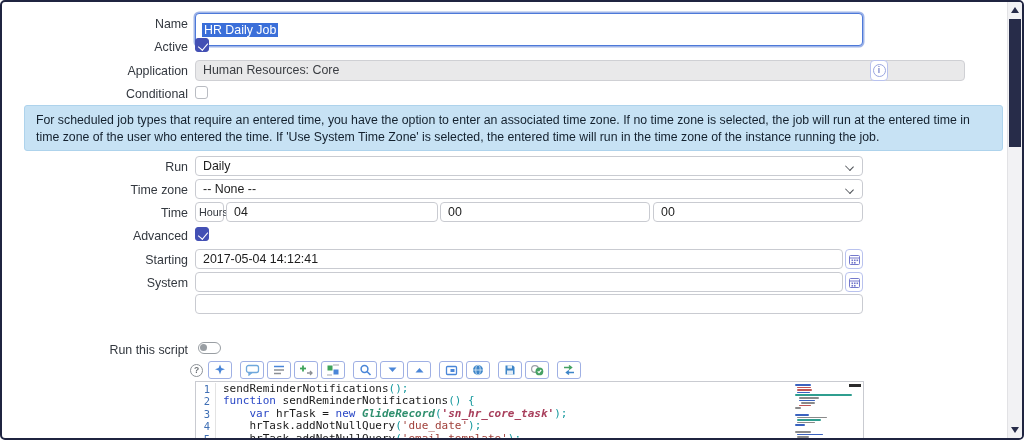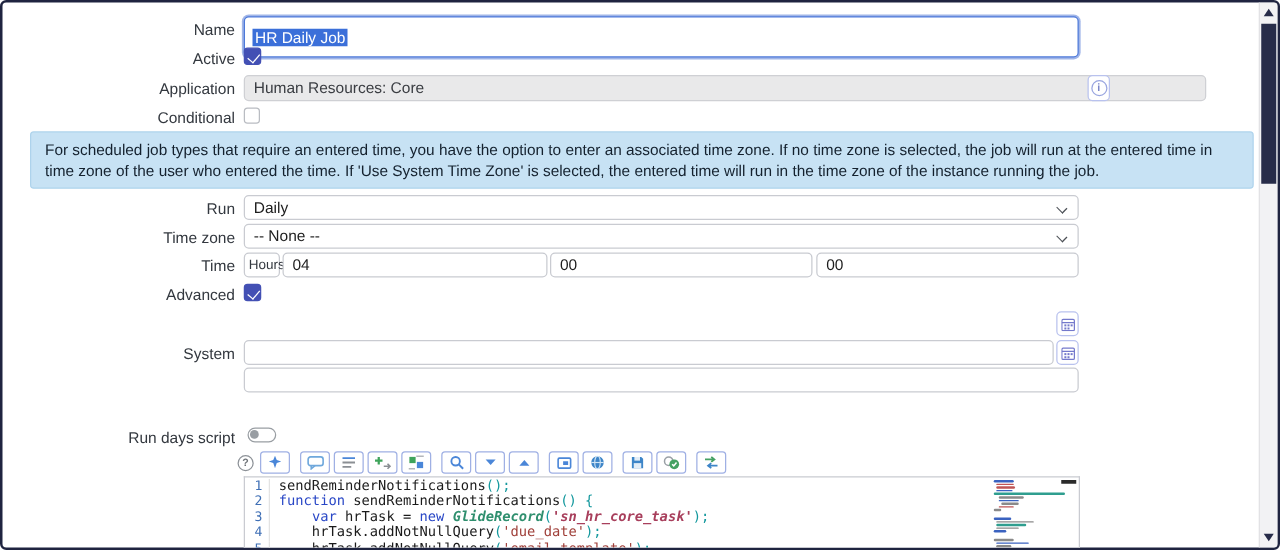--- a/index.html
+++ b/index.html
@@ -162,20 +162,22 @@
 
   <div class="flabel" style="top:204px">Time</div>
   <div class="txt-input" style="top:200px;left:193px;width:29px;padding:0 3px;font-size:10.8px;color:#33383f;text-align:center;background:#fff">Hours</div>
   <input class="txt-input" style="top: 200px; left: 224px; width: 212px;" value="04">
   <input class="txt-input" style="top: 200px; left: 438px; width: 210px;" value="00">
   <input class="txt-input" style="top: 200px; left: 651px; width: 210px;" value="00">
 
   <div class="flabel" style="top:227px">Advanced</div>
   <div class="checkbox checked" style="top:225px"></div>
 
+  <div class="flabel" style="top:251px">Starting</div>
+  <input class="txt-input" style="top: 247px; width: 648px;" value="2017-05-04 14:12:41">
   <div class="mini-btn" style="left:843px;top:247px;width:18px;height:20px">
     <svg width="11" height="11" viewBox="0 0 11 11">
       <rect x="0.5" y="1.5" width="10" height="9" rx="1" fill="none" stroke="#7479cc" stroke-width="1"></rect>
       <line x1="0.5" y1="4" x2="10.5" y2="4" stroke="#7479cc" stroke-width="1"></line>
       <rect x="2.5" y="5.5" width="1.6" height="1.6" fill="#7479cc"></rect>
       <rect x="5" y="5.5" width="1.6" height="1.6" fill="#7479cc"></rect>
       <rect x="7.5" y="5.5" width="1.6" height="1.6" fill="#7479cc"></rect>
       <rect x="2.5" y="8" width="1.6" height="1.6" fill="#7479cc"></rect>
       <rect x="5" y="8" width="1.6" height="1.6" fill="#7479cc"></rect>
     </svg>
@@ -191,21 +193,21 @@
       <rect x="5" y="5.5" width="1.6" height="1.6" fill="#7479cc"></rect>
       <rect x="7.5" y="5.5" width="1.6" height="1.6" fill="#7479cc"></rect>
       <rect x="2.5" y="8" width="1.6" height="1.6" fill="#7479cc"></rect>
       <rect x="5" y="8" width="1.6" height="1.6" fill="#7479cc"></rect>
     </svg>
   </div>
 
   <input class="txt-input" style="top: 292px; width: 668px;" value="">
 
 
-  <div class="flabel" style="top:341px">Run days script</div>
+  <div class="flabel" style="top:341px">Run this script</div>
   <div class="toggle">
       <span class="knob"></span>
     </div>
 
   <div class="toolbar">
     <span class="qmark tb-help">?</span>
 
     <div class="tb-btn grp">
       <svg width="14" height="12" viewBox="0 0 14 12">
         <path d="M7 0.5 L8.4 4 L12 5.2 L8.4 6.4 L7 10.5 L5.6 6.4 L2 5.2 L5.6 4 Z" fill="#4a86d8"></path>

